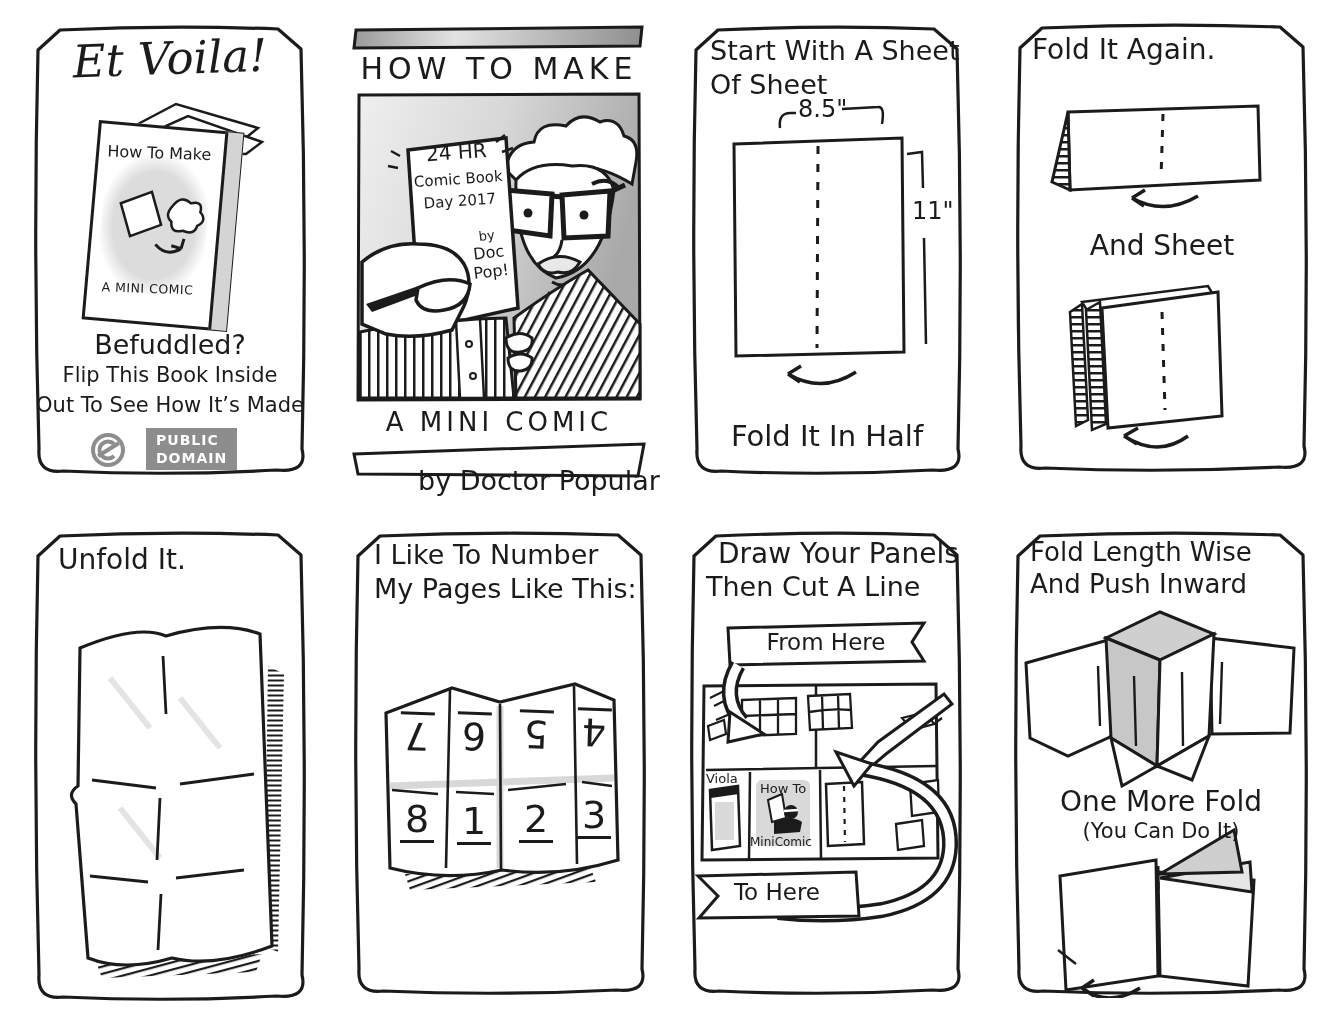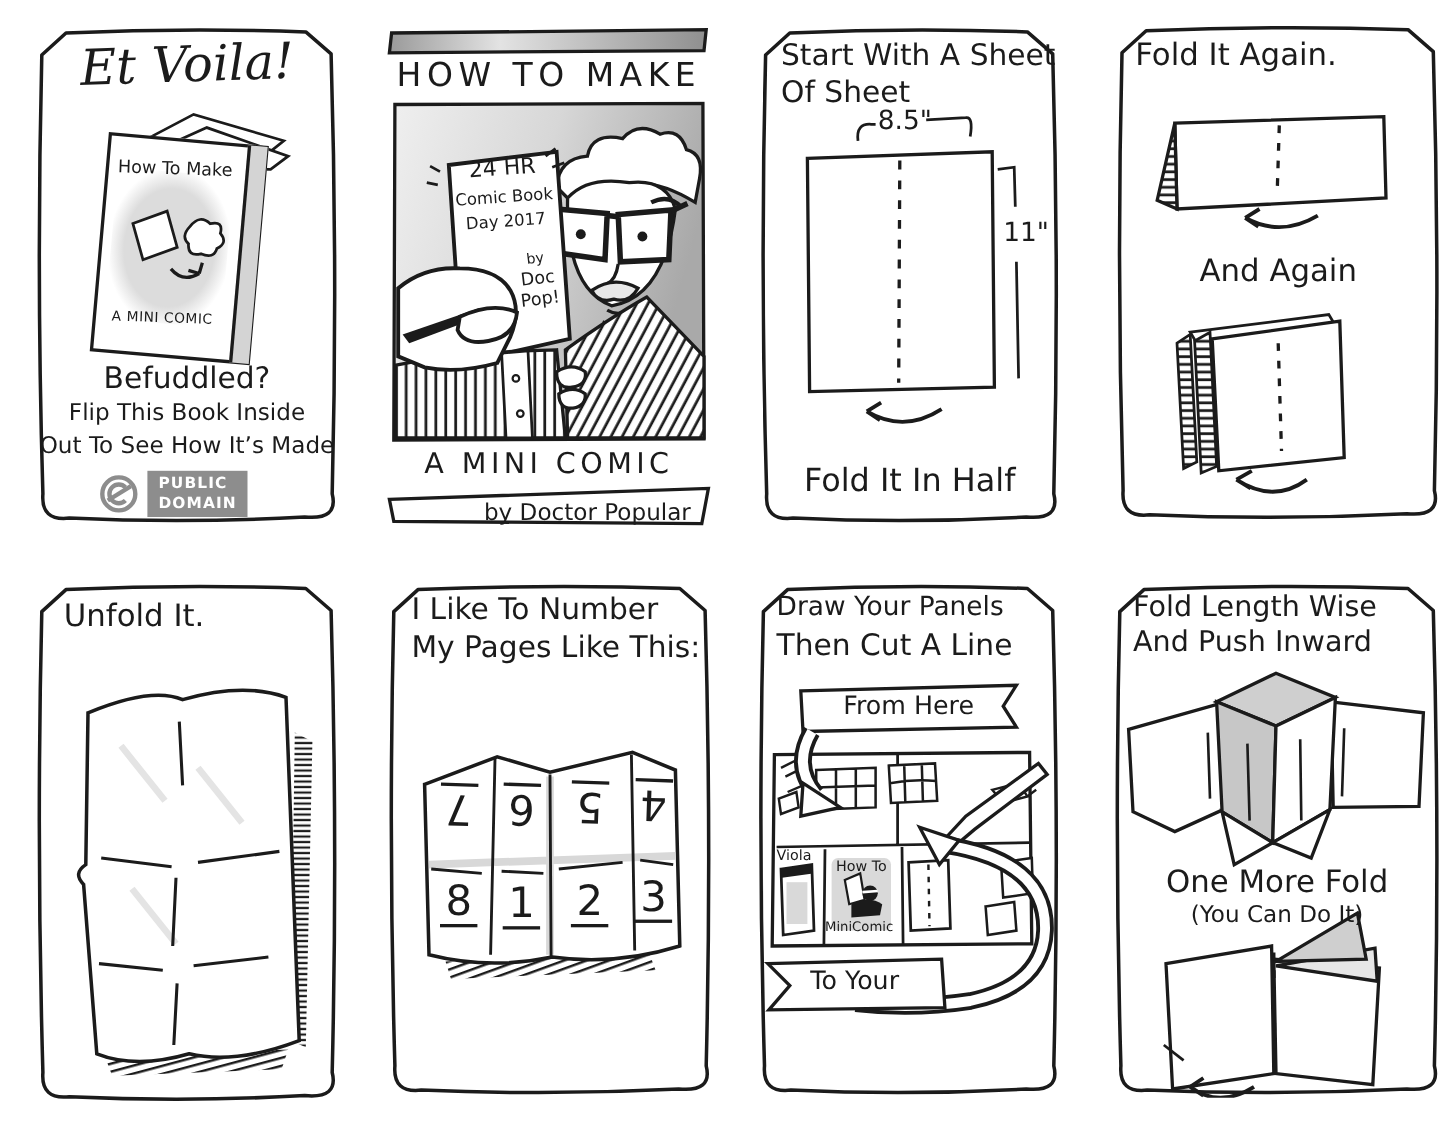--- a/index.html
+++ b/index.html
@@ -7,21 +7,21 @@
   body{font-family:"DejaVu Sans",sans-serif;color:#1b1b1b}
   #page{position:relative;width:1320px;height:1020px;background:#fff;overflow:hidden}
   .panel{position:absolute}
   .abs{position:absolute}
   svg.lay{position:absolute;left:0;top:0}
   .t{position:absolute;white-space:nowrap;color:#1b1b1b;line-height:1.12}
   .ctr{left:0;right:0;text-align:center}
   .script{font-family:"DejaVu Serif",serif;font-style:italic;font-size:45px}
   .num{display:inline-block;font-size:38px;border-bottom:3px solid #1b1b1b;padding:0 5px;line-height:1.05}
   .flip{transform:rotate(182deg)}
-  .badge{display:flex;align-items:center;gap:6px}
+  .badge{display:flex;align-items:flex-end;gap:18px}
   .badge-box{background:#8d8d8d;color:#fff;font-weight:bold;font-size:14px;line-height:1.3;padding:3px 10px;letter-spacing:1px}
   .bookdiv{position:absolute;border:3.5px solid #1b1b1b;background:#fff}
 </style>
 </head>
 <body>
 
 <div id="page">
 
   <div class="panel" style="left:30px;top:22px;width:280px;height:456px">
     <svg class="frame lay" width="280" height="456" viewBox="0 0 280 456">
@@ -120,21 +120,21 @@
     </div>
     <div class="abs" style="left:118px;top:208px;width:46px;transform:rotate(-7deg);text-align:center">
       <div style="font-size:13px">by</div>
       <div style="font-size:16px">Doc</div>
       <div style="font-size:16px">Pop!</div>
     </div>
     <div class="t ctr" style="top:388px;font-size:26px;letter-spacing:4px">A MINI COMIC</div>
     <svg class="lay" style="top:420px" width="302" height="40" viewBox="0 0 302 40">
       <path d="M6,14 L296,4 L290,36 L10,34 Z" fill="#fff" stroke="#1b1b1b" stroke-width="3"></path>
     </svg>
-    <div class="t ctr" style="top:435px;font-size:21px;padding-left:70px">by Doctor Popular</div>
+    <div class="t ctr" style="top:446px;font-size:27px;padding-left:70px">by Doctor Popular</div>
   </div>
 
   <div class="panel" style="left:688px;top:22px;width:278px;height:456px">
     <svg class="frame lay" width="278" height="456" viewBox="0 0 278 456">
         <path d="M30 8 Q139 3 246 7 L269 27 Q275 228 270 427 Q276 451 245 448 Q139 454 33 449 Q7 452 9 427 Q3 228 8 28 Z" fill="#fff" stroke="#1b1b1b" stroke-width="3.2" stroke-linejoin="round"></path>
       </svg>
     <svg class="lay" width="278" height="456" viewBox="0 0 278 456">
       <path d="M46,122 L214,116 L216,330 L48,334 Z" fill="#fff" stroke="#1b1b1b" stroke-width="3"></path>
       <path d="M130,124 L129,326" fill="none" stroke="#1b1b1b" stroke-width="3" stroke-dasharray="8 10"></path>
       <path d="M92,106 Q90,90 104,91 L108,91 M154,87 L190,85 Q197,84 194,102" fill="none" stroke="#1b1b1b" stroke-width="2.5"></path>
@@ -164,21 +164,21 @@
       <path d="M151,94 L149,158" fill="none" stroke="#1b1b1b" stroke-width="3" stroke-dasharray="7 9"></path>
       <path d="M186,176 Q152,196 120,178 M120,178 L133,170 M120,178 L132,186" fill="none" stroke="#1b1b1b" stroke-width="3.5"></path>
       <path d="M70,282 L196,266 L202,276 L76,292 Z" fill="#fff" stroke="#1b1b1b" stroke-width="2.5"></path>
       <path d="M58,292 L70,284 L76,400 L64,406 Z" fill="url(#p4h)" stroke="#1b1b1b" stroke-width="2.5"></path>
       <path d="M74,290 L88,282 L94,404 L80,410 Z" fill="url(#p4h)" stroke="#1b1b1b" stroke-width="2.5"></path>
       <path d="M90,288 L206,272 L210,396 L96,408 Z" fill="#fff" stroke="#1b1b1b" stroke-width="3"></path>
       <path d="M150,292 L153,390" fill="none" stroke="#1b1b1b" stroke-width="3" stroke-dasharray="7 9"></path>
       <path d="M176,416 Q146,438 112,416 M112,416 L126,408 M112,416 L125,424" fill="none" stroke="#1b1b1b" stroke-width="3.5"></path>
     </svg>
     <div class="t" style="left:20px;top:14px;font-size:28px">Fold It Again.</div>
-    <div class="t ctr" style="top:210px;font-size:28px">And Again</div>
+    <div class="t ctr" style="top:210px;font-size:28px">And Sheet</div>
   </div>
 
   <div class="panel" style="left:30px;top:528px;width:280px;height:476px">
     <svg class="frame lay" width="280" height="476" viewBox="0 0 280 476">
         <path d="M30 8 Q140 3 248 7 L271 27 Q277 238 272 447 Q278 471 247 468 Q140 474 33 469 Q7 472 9 447 Q3 238 8 28 Z" fill="#fff" stroke="#1b1b1b" stroke-width="3.2" stroke-linejoin="round"></path>
       </svg>
     <svg class="lay" style="top:80px" width="280" height="380" viewBox="0 0 280 380">
       <defs>
         <pattern id="p5c" width="6" height="5" patternUnits="userSpaceOnUse">
           <rect width="6" height="5" fill="#fff"></rect>
@@ -253,24 +253,24 @@
       <path d="M166,242 L192,214 L258,166 L266,176 L200,226 L174,248 Z" fill="#fff" stroke="#1b1b1b" stroke-width="3"></path>
       <path d="M166,242 L177,231 L181,242 Z" fill="#1b1b1b"></path>
       <path d="M52,137 Q34,168 56,194" fill="none" stroke="#1b1b1b" stroke-width="16"></path>
       <path d="M52,137 Q34,168 56,194" fill="none" stroke="#fff" stroke-width="9"></path>
       <path d="M44,184 L78,206 L42,214 Z" fill="#fff" stroke="#1b1b1b" stroke-width="3"></path>
       <path d="M172,240 Q266,254 264,318 Q262,368 196,382 Q144,390 92,384" fill="none" stroke="#1b1b1b" stroke-width="16"></path>
       <path d="M172,240 Q266,254 264,318 Q262,368 196,382 Q144,390 92,384" fill="none" stroke="#fff" stroke-width="9"></path>
       <path d="M150,224 L186,236 L168,258 Z" fill="#fff" stroke="#1b1b1b" stroke-width="3"></path>
       <path d="M12,348 L170,344 L173,388 L13,390 L32,368 Z" fill="#fff" stroke="#1b1b1b" stroke-width="3"></path>
     </svg>
-    <div class="t" style="left:20px;top:10px;font-size:24px">Draw Your Panels</div>
+    <div class="t" style="left:32px;top:10px;font-size:28px">Draw Your Panels</div>
     <div class="t" style="left:20px;top:44px;font-size:27px">Then Cut A Line</div>
     <div class="t" style="left:60px;top:102px;width:160px;text-align:center;font-size:23px">From Here</div>
-    <div class="t" style="left:36px;top:352px;width:110px;text-align:center;font-size:23px">To Your</div>
+    <div class="t" style="left:36px;top:352px;width:110px;text-align:center;font-size:23px">To Here</div>
     <div class="t" style="left:20px;top:244px;font-size:13px">Viola</div>
     <div class="t" style="left:74px;top:254px;font-size:13px">How To</div>
     <div class="t" style="left:64px;top:308px;font-size:12px;font-weight:normal">MiniComic</div>
   </div>
 
   <div class="panel" style="left:1010px;top:528px;width:302px;height:470px">
     <svg class="frame lay" width="302" height="470" viewBox="0 0 302 470">
         <path d="M30 8 Q151 3 270 7 L293 27 Q299 235 294 441 Q300 465 269 462 Q151 468 33 463 Q7 466 9 441 Q3 235 8 28 Z" fill="#fff" stroke="#1b1b1b" stroke-width="3.2" stroke-linejoin="round"></path>
       </svg>
     <svg class="lay" style="top:78px" width="302" height="190" viewBox="0 0 302 190">

